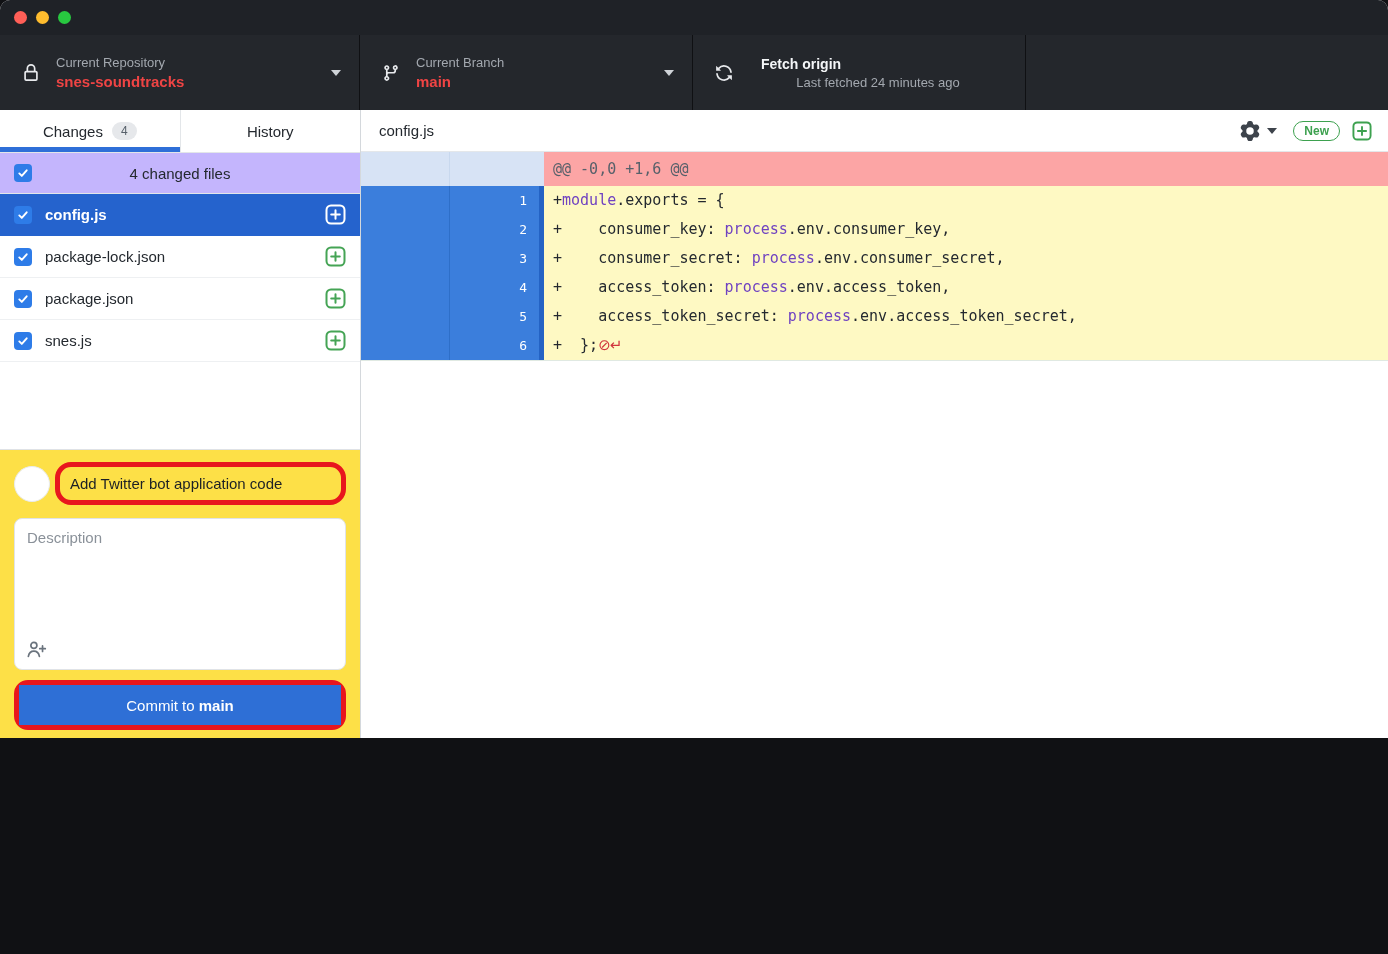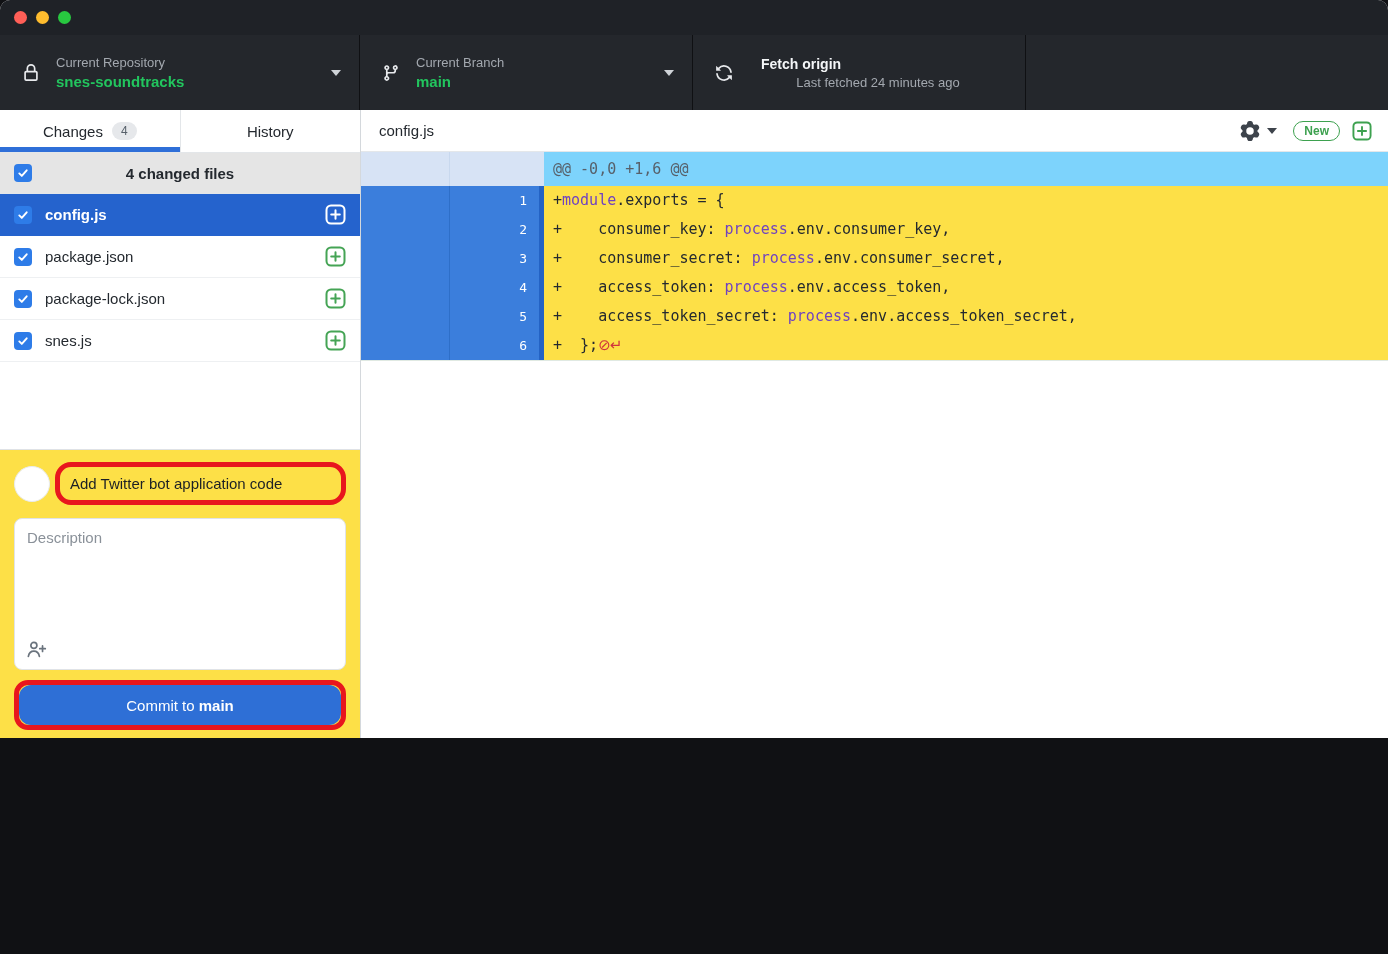--- a/index.html
+++ b/index.html
@@ -14,37 +14,37 @@
   
   .toolbar { height:75px; background:#24272c; display:flex; flex:none; }
   .tool-section { display:flex; align-items:center; border-right:1px solid #0f1013; padding:0 18px 0 22px; cursor:default; }
   .tool-repo { width:360px; }
   .tool-branch { width:333px; }
   .tool-fetch { width:333px; }
   .tool-fill { flex:1; }
   .tool-icon { width:18px; height:18px; margin-right:16px; flex:none; }
   .tool-text { flex:1; min-width:0; }
   .tool-label { font-size:13px; color:#a3a8af; margin-bottom:3px; }
-  .tool-value { font-size:15px; font-weight:bold; color:#22c55e; }
+  .tool-value { font-size:15px; font-weight:bold; color:#ef4444; }
   .tool-title { font-size:14px; font-weight:bold; color:#f4f6f8; margin-bottom:3px;padding-left:12px; }
   .tool-sub { font-size:13px; color:#a3a8af;text-align:center; }
   .caret-down { width:0; height:0; border-left:5px solid transparent; border-right:5px solid transparent; border-top:6px solid #cfd3d8; margin-left:10px; }
 
   
   .main { flex:1; display:flex; min-height:0; }
 
   
   .sidebar { width:361px; border-right:1px solid #d4d8dc; display:flex; flex-direction:column; background:#fff; flex:none; }
   .tabbar { height:43px; display:flex; border-bottom:1px solid #e3e6e9; flex:none; }
   .tab { flex:1; position:relative; display:flex; align-items:center; justify-content:center; gap:9px; font-size:15px; color:#24292f; cursor:default; }
   .tab.active::after { content:""; position:absolute; left:0; right:0; bottom:0; height:5px; background:#2f6fd8; }
   .tab.first { border-right:1px solid #e3e6e9; }
   .tab-badge { background:#e6e8eb; color:#57606a; border-radius:10px; padding:2px 9px; font-size:12px; }
 
-  .select-all { height:41px; position:relative; display:flex; align-items:center; justify-content:center; background:#e5e5e5; border-bottom:1px solid #e3e6e9; font-size:15px; color:#24292f; flex:none;font-weight:bold; }
+  .select-all { height:41px; position:relative; display:flex; align-items:center; justify-content:center; background:#c4b5fd; border-bottom:1px solid #e3e6e9; font-size:15px; color:#24292f; flex:none; }
   .select-all .checkbox { position:absolute; left:14px; }
 
   .checkbox { width:18px; height:18px; border-radius:4px; background:#2e7ce8; display:flex; align-items:center; justify-content:center; flex:none; }
 
   .file-list { flex:none; }
   .file-row { height:42px; display:flex; align-items:center; gap:13px; padding:0 14px; border-bottom:1px solid #eef0f2; font-size:15px; color:#24292f; background:#fff; }
   .file-row.selected { background:#2563cd; color:#fff; border-bottom-color:#2563cd; font-weight:bold; }
   .file-name { flex:1; }
   .stage-btn { color:#45a455; display:flex; }
   .file-row.selected .stage-btn { color:#fff; }
@@ -56,43 +56,43 @@
   .summary-row { display:flex; align-items:center; }
   .avatar { width:36px; height:36px; border-radius:50%; background:#fff; border:1px solid #e9ebee; flex:none; }
   .annotation { border:5px solid #e8161d; border-radius:16px; }
   .summary-annotation { flex:1; margin-left:5px; }
   .summary-input { width:100%; height:33px; border:none; background:transparent; font-size:15px; color:#1c2025; padding:0 10px; outline:none; font-family:"Liberation Sans",sans-serif; }
   .description-box { margin-top:13px; height:152px; background:#fff; border:1px solid #e0e3e7; border-radius:8px; position:relative; padding:10px 12px; }
   .description-box textarea { border:none; width:100%; height:108px; resize:none; outline:none; background:transparent; font-family:"Liberation Sans",sans-serif; font-size:15px; color:#24292f; }
   .description-box textarea::placeholder { color:#8a9199; }
   .coauthor-icon { position:absolute; bottom:9px; left:11px; display:flex; }
   .button-annotation { margin-top:10px; border-radius:14px; }
-  .commit-button { display:block; width:100%; height:40px; background:#2e6fd6; color:#fff; border:none; border-radius:12px; font-size:15px; font-family:"Liberation Sans",sans-serif; cursor:default; }
+  .commit-button { display:block; width:100%; height:40px; background:#2e6fd6; color:#fff; border:none; border-radius:0; font-size:15px; font-family:"Liberation Sans",sans-serif; cursor:default; }
   .commit-button b { font-weight:bold; }
 
   
   .diff-pane { flex:1; background:#fff; display:flex; flex-direction:column; min-width:0; }
   .diff-header { height:42px; flex:none; border-bottom:1px solid #e4e7ea; display:flex; align-items:center; padding:0 16px 0 18px; font-size:15px; color:#24292f; }
   .diff-title { flex:1; }
   .header-controls { display:flex; align-items:center; gap:12px; }
   .gear-group { display:flex; align-items:center; gap:7px; margin-right:4px; cursor:default; }
   .gear-group .caret-down { border-top-color:#3d434b; margin-left:0; }
   .new-pill { border:1.5px solid #3da14f; color:#3da14f; font-size:12px; font-weight:bold; padding:2px 10px; border-radius:12px; }
   .plus-btn { color:#3da14f; display:flex; }
 
   .diff-body { font-family:"DejaVu Sans Mono",monospace; flex:none; border-bottom:1px solid #e0e9e2; }
   .diff-row { display:flex; height:29px; line-height:29px; }
   .diff-row.hunk { height:34px; line-height:34px; }
   .go { width:89px; flex:none; background:#3b7edc; border-right:1px solid #2e6fc9; }
   .gn { width:89px; flex:none; background:#3b7edc; color:#fff; text-align:right; padding-right:12px; font-size:13px; }
   .strip { width:5px; flex:none; background:#2463c4; }
-  .code { flex:1; min-width:0; background:#fde047; padding-left:9px; font-size:15px; color:#24292f; white-space:pre; overflow:hidden; }
+  .code { flex:1; min-width:0; background:#fef9c3; padding-left:9px; font-size:15px; color:#24292f; white-space:pre; overflow:hidden; }
   .hunk .go, .hunk .gn { background:#d7e3f5; border-right-color:#c8d8ee; }
   .hunk .strip { background:#d7e3f5; }
-  .hunk .code { background:#7dd3fc; color:#57606a; }
+  .hunk .code { background:#fca5a5; color:#57606a; }
   .seg-keyword { color:#6f42c1; }
   .seg-no-newline { color:#d0343c; font-family:"DejaVu Sans",sans-serif; letter-spacing:-1px; }
   .diff-rest { flex:1; background:#fff; }
 </style>
 </head>
 <body>
 
 <div class="window">
 
   <div class="titlebar">
@@ -173,35 +173,35 @@
                 <path d="M10.5 6.2v8.6M6.2 10.5h8.6" stroke="currentColor" stroke-width="2" stroke-linecap="round"></path>
               </svg>
             </span>
         </div>
         <div class="file-row">
           <span class="checkbox">
               <svg width="12" height="12" viewBox="0 0 12 12">
                 <path d="M2.3 6.4l2.5 2.5 4.9-5.6" stroke="#fff" stroke-width="1.9" fill="none" stroke-linecap="round" stroke-linejoin="round"></path>
               </svg>
             </span>
-          <span class="file-name">package.json</span>
+          <span class="file-name">package-lock.json</span>
           <span class="stage-btn">
               <svg width="21" height="21" viewBox="0 0 21 21">
                 <rect x="1.5" y="1.5" width="18" height="18" rx="4.5" fill="none" stroke="currentColor" stroke-width="2"></rect>
                 <path d="M10.5 6.2v8.6M6.2 10.5h8.6" stroke="currentColor" stroke-width="2" stroke-linecap="round"></path>
               </svg>
             </span>
         </div>
         <div class="file-row">
           <span class="checkbox">
               <svg width="12" height="12" viewBox="0 0 12 12">
                 <path d="M2.3 6.4l2.5 2.5 4.9-5.6" stroke="#fff" stroke-width="1.9" fill="none" stroke-linecap="round" stroke-linejoin="round"></path>
               </svg>
             </span>
-          <span class="file-name">package-lock.json</span>
+          <span class="file-name">package.json</span>
           <span class="stage-btn">
               <svg width="21" height="21" viewBox="0 0 21 21">
                 <rect x="1.5" y="1.5" width="18" height="18" rx="4.5" fill="none" stroke="currentColor" stroke-width="2"></rect>
                 <path d="M10.5 6.2v8.6M6.2 10.5h8.6" stroke="currentColor" stroke-width="2" stroke-linecap="round"></path>
               </svg>
             </span>
         </div>
         <div class="file-row">
           <span class="checkbox">
               <svg width="12" height="12" viewBox="0 0 12 12">

